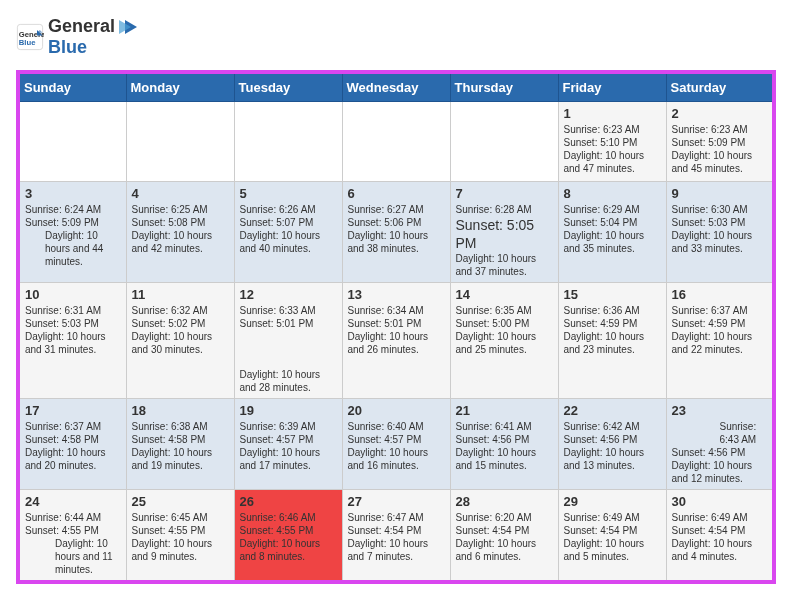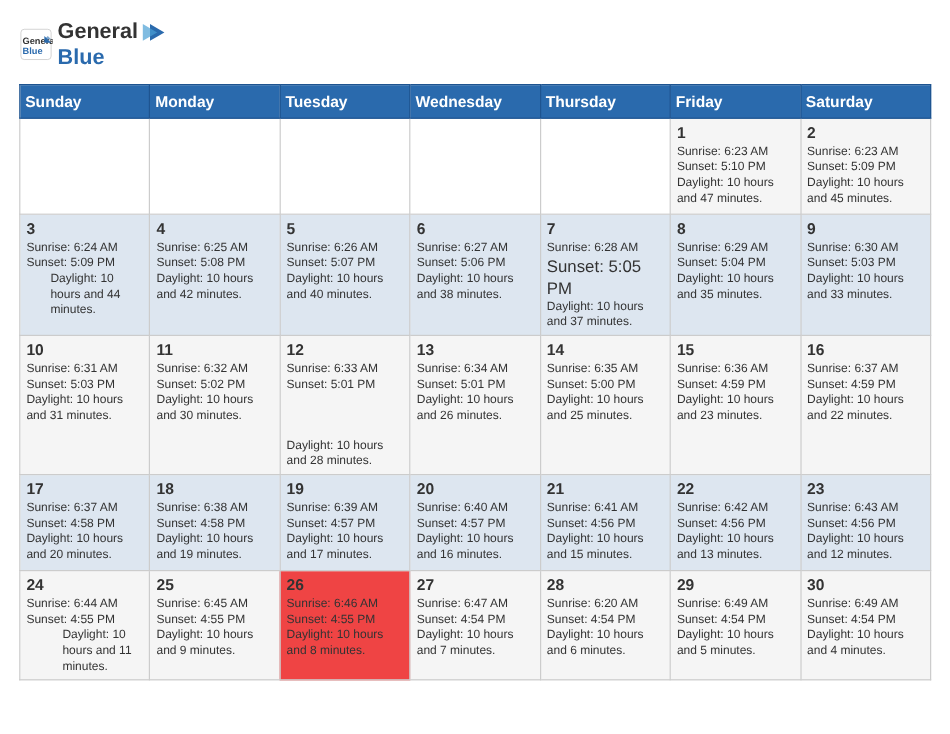--- a/index.html
+++ b/index.html
@@ -39,21 +39,21 @@
       font-weight: normal;
       color: #333;
     }
     .location {
       font-size: 16px;
       color: #555;
     }
     .calendar {
       width: 100%;
       border-collapse: collapse;
-      border: 1px solid #d946ef;
+      border: 4px solid #d946ef;
     }
     .calendar th {
       background-color: #2a6aad;
       color: #fff;
       font-size: 13px;
       font-weight: bold;
       padding: 6px 4px;
       text-align: left;
       border: 1px solid #1e5490;
     }
@@ -264,21 +264,21 @@
           <div style="font-size: 10px; line-height: 1.3;">Daylight: 10 hours and 15 minutes.</div>
         </td>
         <td style="background: rgb(221, 230, 240);">
           <span class="day-num">22</span>
           <div style="font-size: 10px; line-height: 1.3;">Sunrise: 6:42 AM</div>
           <div style="font-size: 10px; line-height: 1.3;">Sunset: 4:56 PM</div>
           <div style="font-size: 10px; line-height: 1.3;">Daylight: 10 hours and 13 minutes.</div>
         </td>
         <td style="background: rgb(221, 230, 240);">
           <span class="day-num">23</span>
-          <div style="font-size: 10px; line-height: 1.3;">Sunrise: 6:43 AM</div>
+          <div style="font-size: 10px; line-height: 1.3; margin-left: 48px;">Sunrise: 6:43 AM</div>
           <div style="font-size: 10px; line-height: 1.3;">Sunset: 4:56 PM</div>
           <div style="font-size: 10px; line-height: 1.3;">Daylight: 10 hours and 12 minutes.</div>
         </td>
       </tr>
       <tr>
         <td style="background: rgb(245, 245, 245);">
           <span class="day-num">24</span>
           <div style="font-size: 10px; line-height: 1.3;">Sunrise: 6:44 AM</div>
           <div style="font-size: 10px; line-height: 1.3;">Sunset: 4:55 PM</div>
           <div style="font-size: 10px; line-height: 1.3; margin-left: 30px;">Daylight: 10 hours and 11 minutes.</div>

